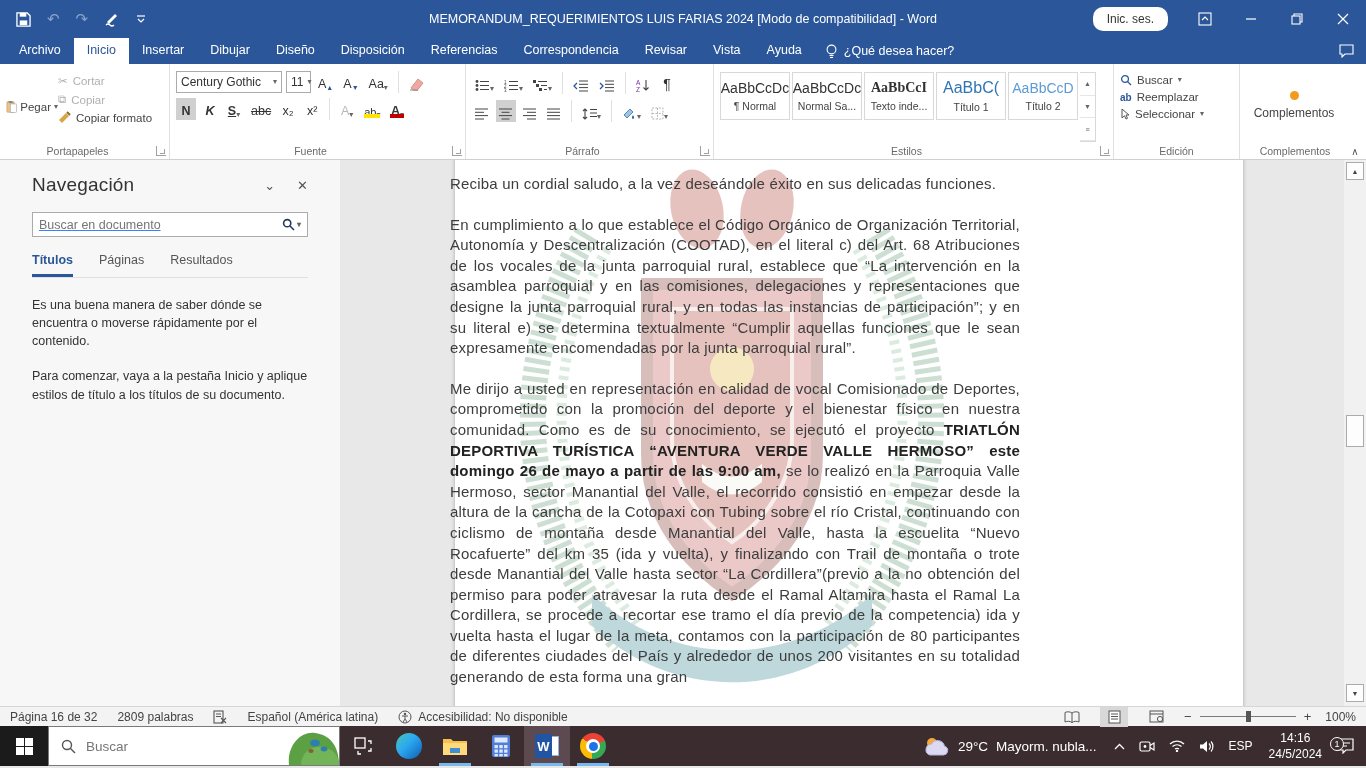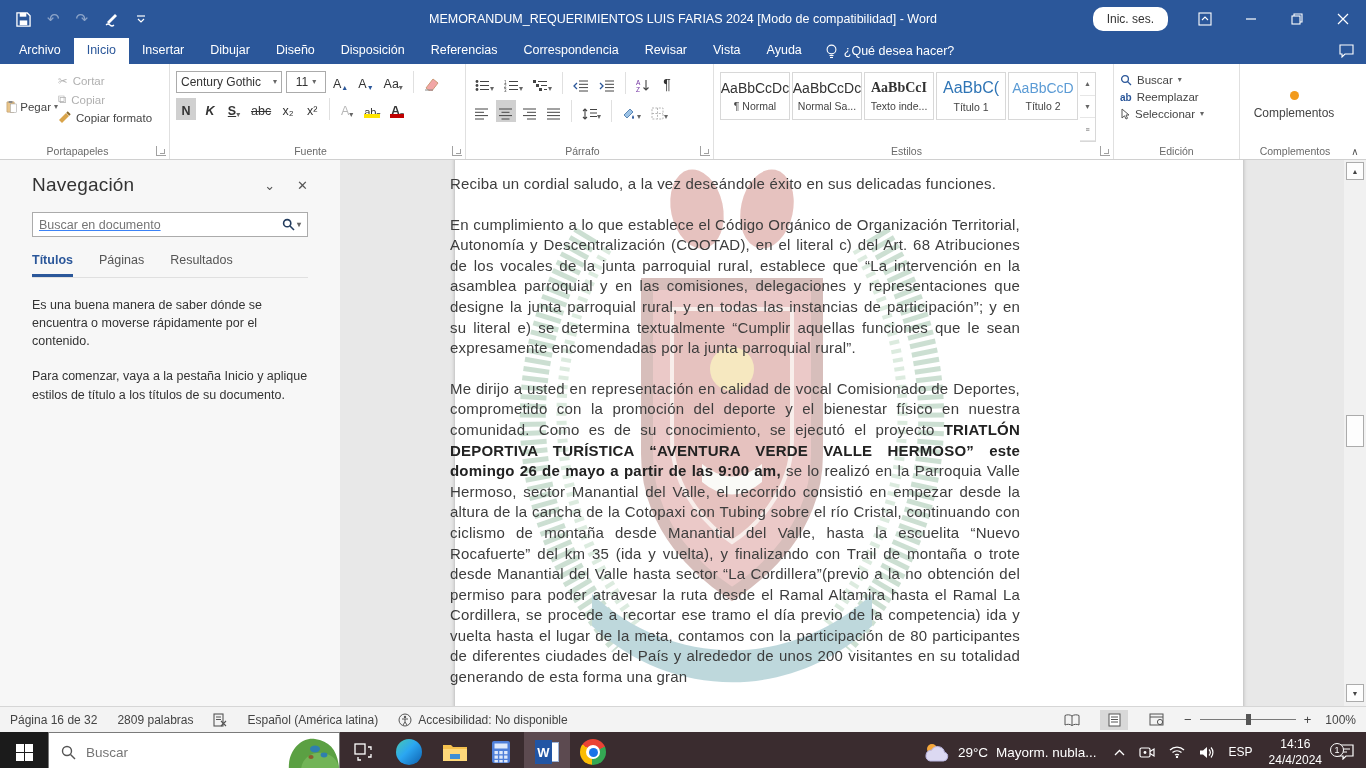--- a/index.html
+++ b/index.html
@@ -36,21 +36,21 @@
   .caret { font-size:8px; line-height:6px; color:#666; }
   .clip-col { display:flex; flex-direction:column; justify-content:flex-start; gap:5px; padding-top:6px; }
   .smallcmd { display:flex; align-items:center; gap:5px; font-size:11.5px; color:#444; white-space:nowrap; }
   .smallcmd.disabled { color:#b0b0b0; }
 
   .fontgrid { display:flex; flex-direction:column; gap:5px; padding-top:3px; }
   .frow { display:flex; align-items:center; gap:4px; }
   .combo { border:1px solid #ababab; height:22px; display:flex; align-items:center; font-size:12px; padding:0 4px; background:#fff; color:#333; justify-content:space-between; }
   .combo .caret { margin-left:4px; }
   .fname { width:106px; }
-  .fsize { width:40px;justify-content:center; }
+  .fsize { width:25px; }
   .rbtn { min-width:20px; height:22px; display:flex; align-items:flex-end; justify-content:center; padding:2px 3px; font-size:12.5px; color:#333; position:relative; }
   .rbtn.active { background:#d0d0d0; }
   .rbtn.disabled { color:#b8b8b8; }
   .vdiv { width:1px; background:#e0e0e0; height:22px; margin:0 3px; }
   .bold-n { font-weight:bold; }
   .ital-k { font-style:italic; font-weight:bold; }
   .und-s { text-decoration:underline; font-weight:bold; }
   .strike { text-decoration:line-through; }
   .colorbar { position:absolute; left:3px; right:3px; bottom:2px; height:4px; }
   .ybar { background:#ffe400; }
@@ -97,21 +97,21 @@
   .doctext p { margin-bottom:20px; }
   .doctext .b { font-weight:bold; color:#222; }
 
   .scrollcol { width:22px; background:#f1f1f1; flex-shrink:0; display:flex; flex-direction:column; align-items:center; position:relative; }
   .sc-btn { width:18px; height:18px; background:#fdfdfd; border:1px solid #ababab; display:flex; align-items:center; justify-content:center; font-size:7px; color:#444; margin:2px 0; }
   .sc-thumb { position:absolute; top:255px; width:18px; height:32px; background:#fdfdfd; border:1px solid #ababab; }
   .sc-bottom { position:absolute; bottom:2px; }
   .collapse-chev { position:absolute; top:-14px; font-size:10px; color:#555; }
 
   
-  .statusbar { height:26px; background:#f3f3f3; border-top:1px solid #d6d6d6; display:flex; align-items:center; font-size:12px; color:#444; padding:0 10px; gap:20px; }
+  .statusbar { height:20px; background:#f3f3f3; border-top:1px solid #d6d6d6; display:flex; align-items:center; font-size:12px; color:#444; padding:0 10px; gap:20px; }
   .sb-item { display:flex; align-items:center; gap:6px; white-space:nowrap; }
   .sb-right { margin-left:auto; display:flex; align-items:center; gap:14px; }
   .viewbtn { width:28px; height:20px; display:flex; align-items:center; justify-content:center; }
   .viewbtn.active { background:#d8d8d8; }
   .zoomslider { display:flex; align-items:center; gap:8px; }
   .ztrack { width:96px; height:1px; background:#7a7a7a; position:relative; }
   .zthumb { position:absolute; left:46px; top:-5px; width:5px; height:11px; background:#555; }
   .zglyph { font-size:13px; color:#444; }
 
   
@@ -739,21 +739,21 @@
     </div>
     <div class="trayicon">
       <svg width="15" height="13" viewBox="0 0 15 13">
           <path d="M1 4.5 h3 L8 1 v11 L4 8.5 h-3 z" fill="#fff"></path>
           <path d="M10 3.5 a4.5 4.5 0 0 1 0 6 M12 1.5 a7.5 7.5 0 0 1 0 10" fill="none" stroke="#fff" stroke-width="1.2"></path>
         </svg>
     </div>
     <div class="lang">ESP</div>
     <div class="clock">
       <div>14:16</div>
-      <div>24/4/2024</div>
+      <div>24/5/2024</div>
     </div>
     <div class="notif">
       <svg width="18" height="16" viewBox="0 0 18 16">
           <path d="M1 1 h16 v11 h-7 l-3 3 v-3 h-6 z" fill="none" stroke="#fff" stroke-width="1.2"></path>
           <line x1="4" y1="5" x2="14" y2="5" stroke="#fff"></line>
           <line x1="4" y1="8" x2="11" y2="8" stroke="#fff"></line>
         </svg>
       <span class="badge">1</span>
     </div>
   </div>

